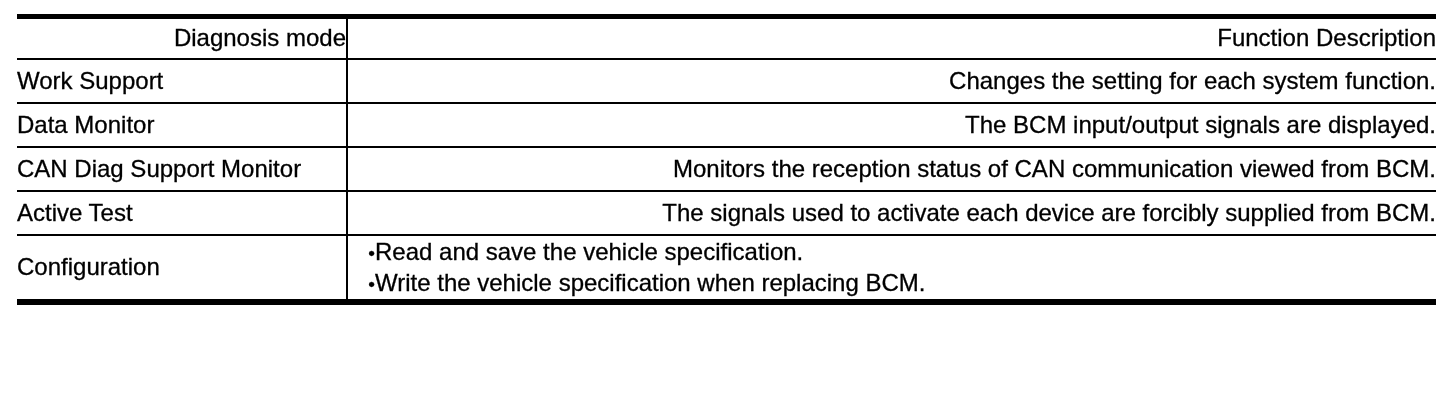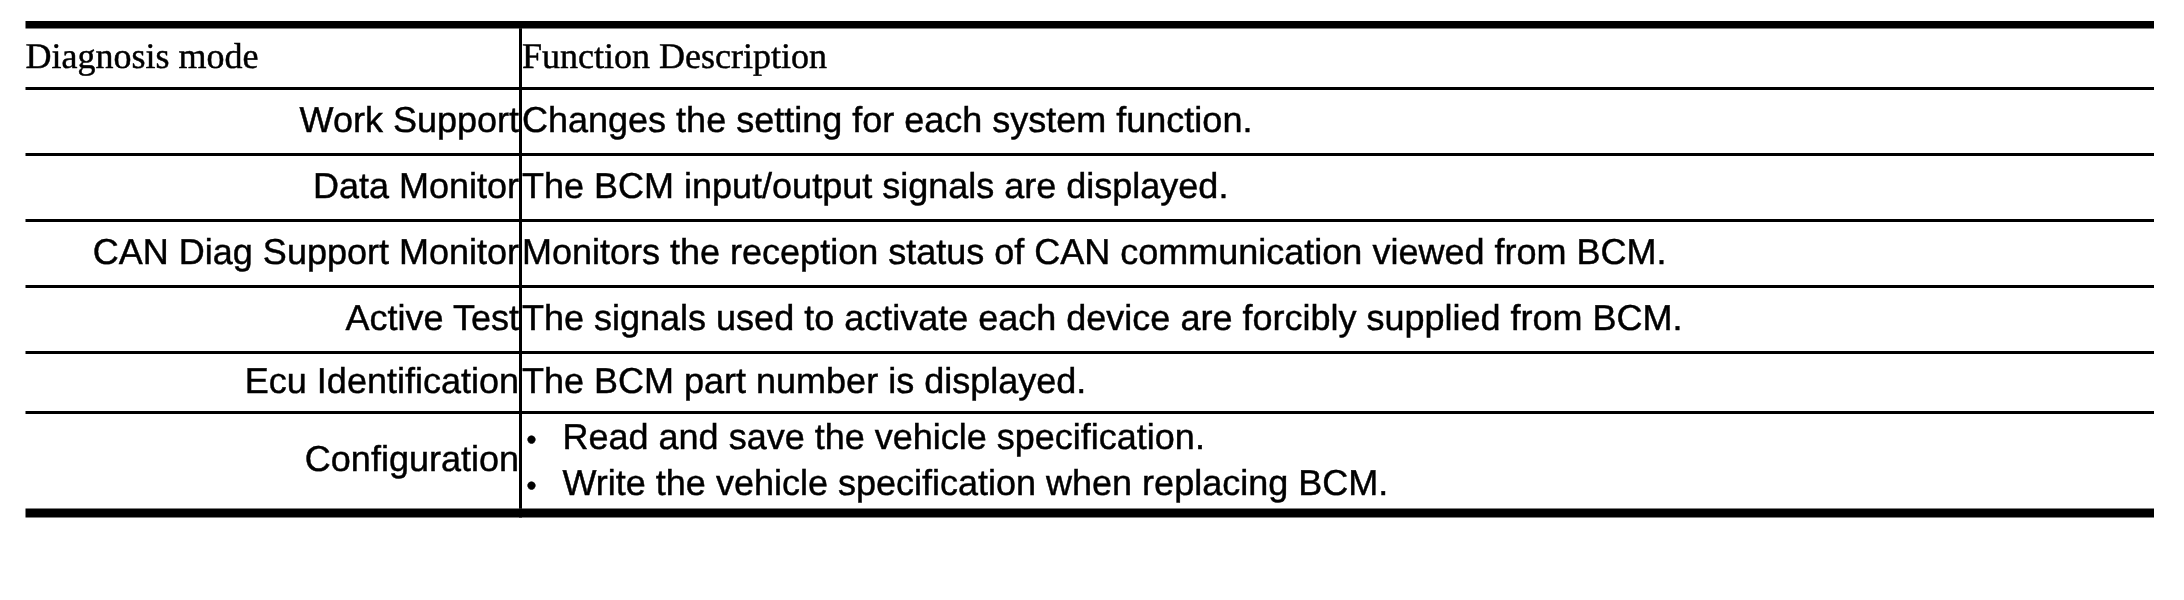--- a/index.html
+++ b/index.html
@@ -33,30 +33,29 @@
     border-bottom: 2px solid #000;
     vertical-align: middle;
     font-weight: normal;
     padding: 0;
   }
   th.col-mode, td.cell-mode {
     width: 329px;
     border-right: 2px solid #000;
   }
   th.col-mode, th.col-desc {
-    text-align: left;
+    text-align: right;
     height: 39px;
-    font-family: Liberation Serif, serif;
   }
   td.cell-mode {
-    text-align: right;
+    text-align: left;
     padding-left: 16px;
   }
   td.cell-desc {
-    text-align: left;
+    text-align: right;
     padding-left: 15px;
   }
   tr.r-single td { height: 42px; }
   tr.r-short td  { height: 38px; }
   tr.r-config td { height: 63px; }
   .bullet-line {
     display: flex;
     align-items: baseline;
     line-height: 29px;
   }
@@ -93,24 +92,20 @@
         <td class="cell-desc">The BCM input/output signals are displayed.</td>
       </tr>
       <tr class="r-single">
         <td class="cell-mode">CAN Diag Support Monitor</td>
         <td class="cell-desc">Monitors the reception status of CAN communication viewed from BCM.</td>
       </tr>
       <tr class="r-single">
         <td class="cell-mode">Active Test</td>
         <td class="cell-desc">The signals used to activate each device are forcibly supplied from BCM.</td>
       </tr>
-      <tr class="r-short">
-        <td class="cell-mode">Ecu Identification</td>
-        <td class="cell-desc">The BCM part number is displayed.</td>
-      </tr>
       <tr class="r-config">
         <td class="cell-mode">Configuration</td>
         <td class="cell-desc">
           <div class="bullet-line">
             <span class="bullet-dot">•</span>
             <span>Read and save the vehicle specification.</span>
           </div>
           <div class="bullet-line">
             <span class="bullet-dot">•</span>
             <span>Write the vehicle specification when replacing BCM.</span>

